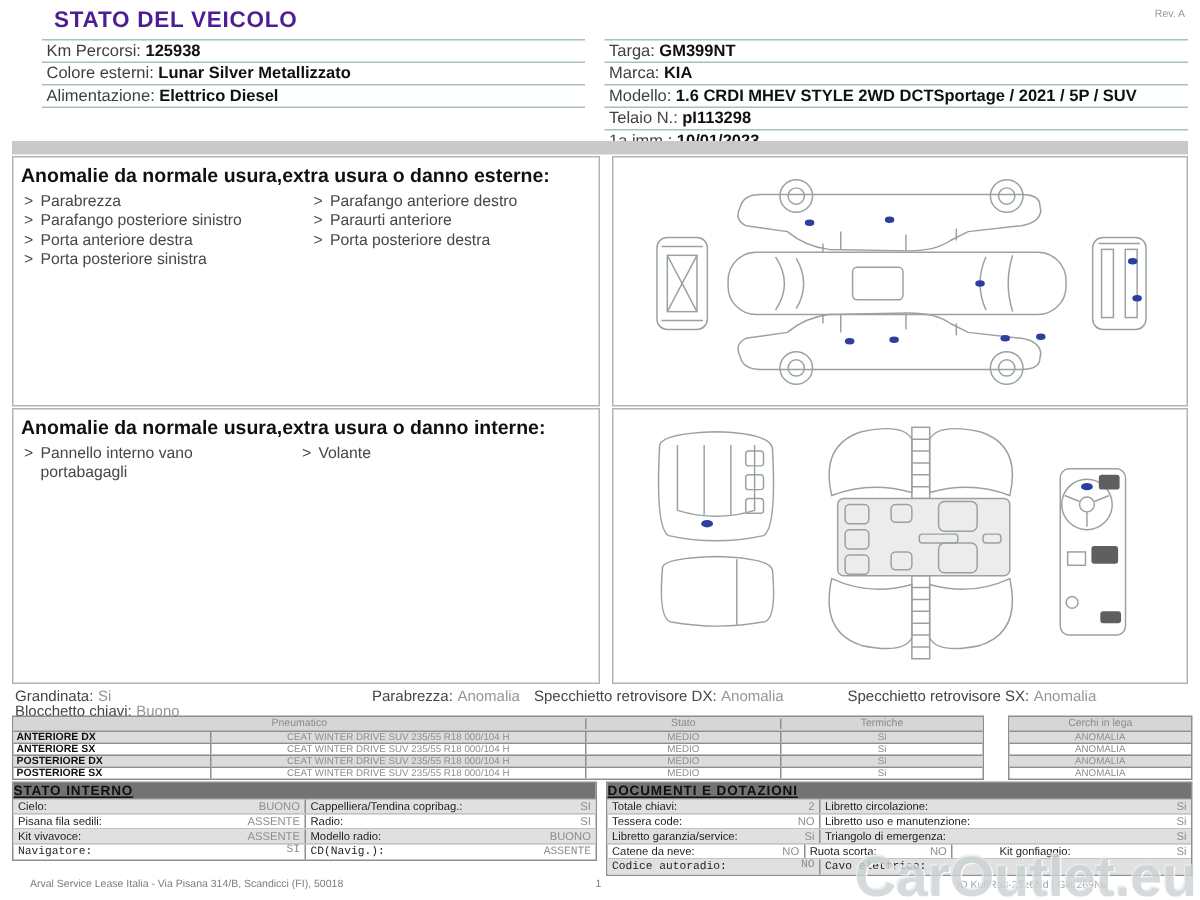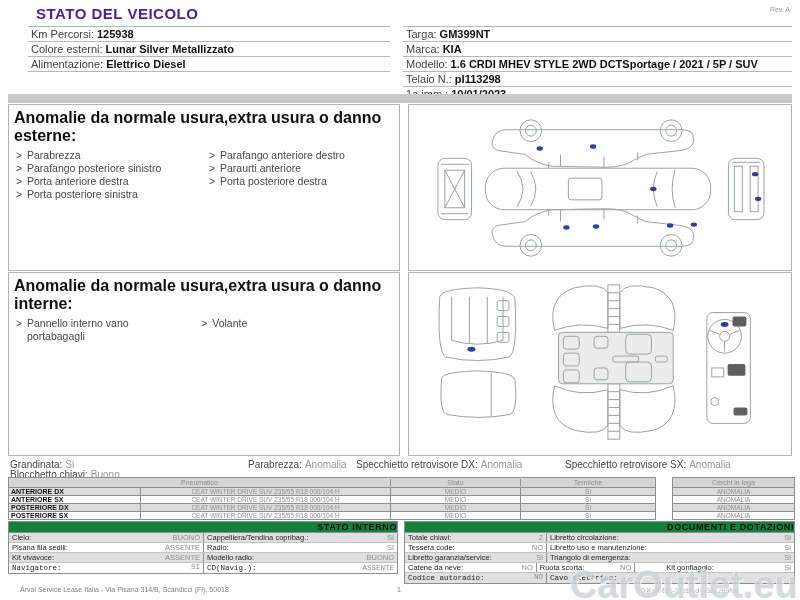--- a/index.html
+++ b/index.html
@@ -33,21 +33,21 @@
   .info-row .val { font-weight: bold; color: #101010; margin-left: 3px; }
 
   .top-band {
     left: 8px; top: 94px; width: 784px; height: 9px;
     background: #c9c9c9;
   }
 
   
   .panel { border: 1px solid #b3b3b3; background: #fff; }
   .anom-head {
-    font-size: 16px; font-weight: bold; color: #101010;
+    font-size: 13px; font-weight: bold; color: #101010;
     padding: 4px 6px 3px 5px;
   }
   .anom-cols { display: flex; padding: 1px 2px; }
   .anom-col { width: 50%; font-size: 10.5px; color: #474747; line-height: 13px; }
   .anom-item { padding-left: 16px; position: relative; }
   .anom-item::before { content: ">"; position: absolute; left: 5px; }
 
   .diagram-svg { width: 100%; height: 100%; display: block; }
   .sketch { stroke: #9aa1a1; stroke-width: 1; fill: none; }
   .sketch-fill { fill: #ececec; stroke: #9aa1a1; stroke-width: 1; }
@@ -74,23 +74,23 @@
   .c-term { width: 134px; text-align: center; color: #8f8f8f; height: 100%; line-height: 7px; }
 
   .ct { left: 672px; top: 477px; width: 123px; border: 1px solid #8e8e8e; }
   .ct-header { height: 9px; background: #d6d6d6; font-size: 7px; color: #8a8a8a; text-align: center; line-height: 9px; }
   .ct-row { height: 8px; border-top: 1px solid #8e8e8e; font-size: 6.5px; color: #8f8f8f; text-align: center; line-height: 7px; }
   .ct-row.shaded { background: #dcdcdc; }
 
   
   .bt { border: 1px solid #8e8e8e; background: #fff; }
   .bt-title {
-    height: 11px; line-height: 11px; background: #15803d;
-    border-bottom: 1px solid #8e8e8e; text-align: right;
-    font-size: 9px; font-weight: bold; color: #0e0e0e; letter-spacing: .6px;
+    height: 11px; line-height: 11px; background: #737373;
+    border-bottom: 1px solid #8e8e8e; text-align: left;
+    font-size: 9px; font-weight: bold; color: #0e0e0e; letter-spacing: .6px; text-decoration: underline;
   }
   .bt-row { display: flex; height: 10px; font-size: 7.5px; align-items: center; border-bottom: 1px solid #c2c2c2; }
   .bt-row:last-child { border-bottom: none; font-family: Liberation Mono, monospace; }
   .bt-row.shaded { background: #e0e0e0; }
   .bl { color: #1d1d1d; padding-left: 3px; white-space: nowrap; overflow: hidden; }
   .bv { color: #8d8d8d; text-align: right; padding-right: 3px; white-space: nowrap; }
   .vsep { border-right: 1px solid #8e8e8e; height: 100%; }
   
   .si-l1 { width: 108px; } .si-v1 { width: 87px; } .si-l2 { width: 121px; } .si-v2 { width: 72px; }
   

